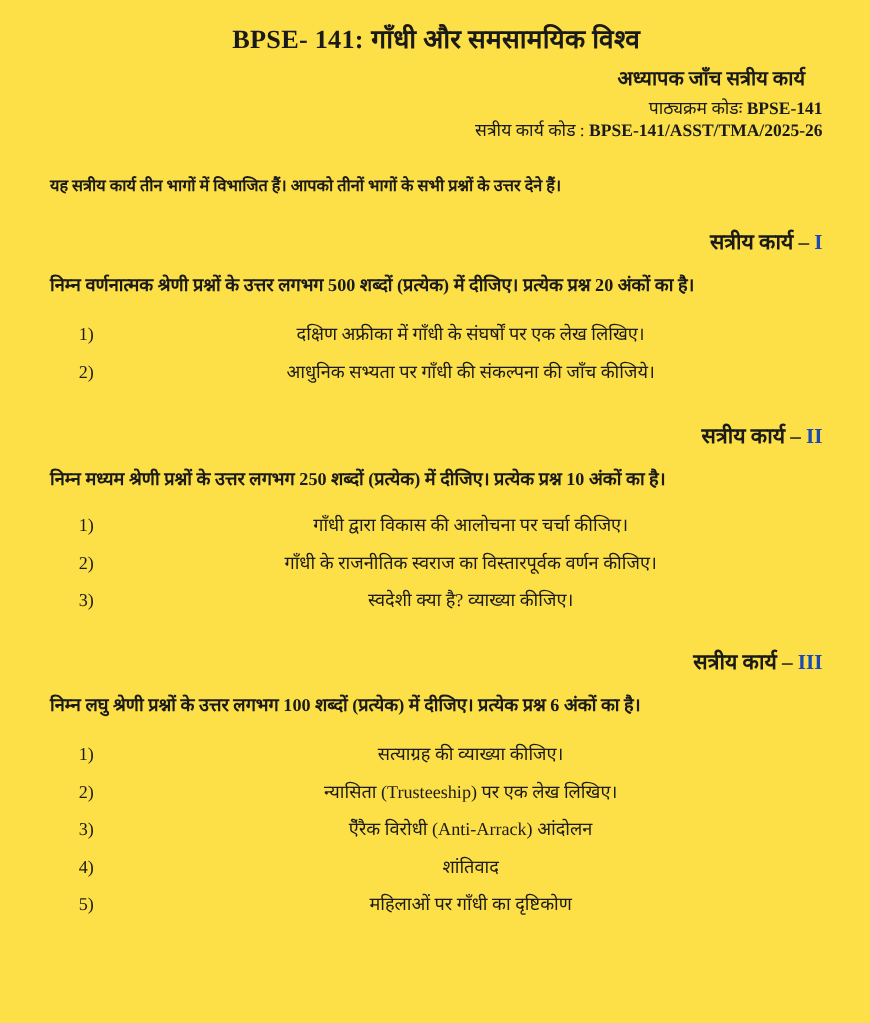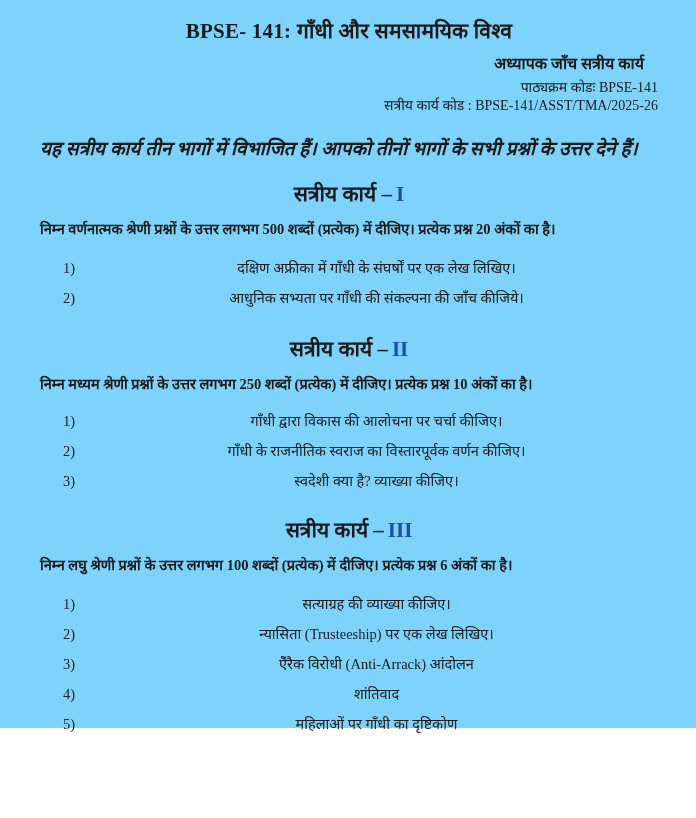--- a/index.html
+++ b/index.html
@@ -10,23 +10,23 @@
   body {
     width: 696px;
     height: 818px;
     overflow: hidden;
     font-family: "Liberation Serif", "DejaVu Serif", serif;
     color: #1a1a1a;
   }
   .page {
     box-sizing: border-box;
     width: 696px;
-    height: 728px;
+    height: 818px;
     padding: 18px 38px 0 40px;
-    background: #7dd3fc;
+    background: #fde047;
   }
   .title {
     margin: 0;
     text-align: center;
     font-size: 21px;
     line-height: 27px;
     font-weight: bold;
     letter-spacing: 0.2px;
   }
   .title .latin { margin-right: 6px; }
@@ -37,32 +37,31 @@
     line-height: 20px;
     font-weight: bold;
   }
   .meta {
     margin-top: 5px;
     text-align: right;
     font-size: 14px;
     line-height: 18px;
   }
   .meta .label { font-weight: normal; }
-  .meta .value { font-weight: normal; }
+  .meta .value { font-weight: bold; }
   .intro {
     margin: 24px 0 0 0;
-    font-size: 19px;
+    font-size: 13px;
     line-height: 19px;
     font-weight: bold;
-    font-style: italic;
   }
   .sec-head {
     margin: 0;
-    text-align: center;
-    font-size: 21px;
+    text-align: right;
+    font-size: 17px;
     line-height: 22px;
     font-weight: bold;
   }
   .sec1 .sec-head { margin-top: 25px; }
   .sec2 .sec-head { margin-top: 30px; }
   .sec3 .sec-head { margin-top: 28px; }
   .sec-head .numeral {
     color: #1b4ab5;
     font-weight: bold;
     margin-left: 4px;

